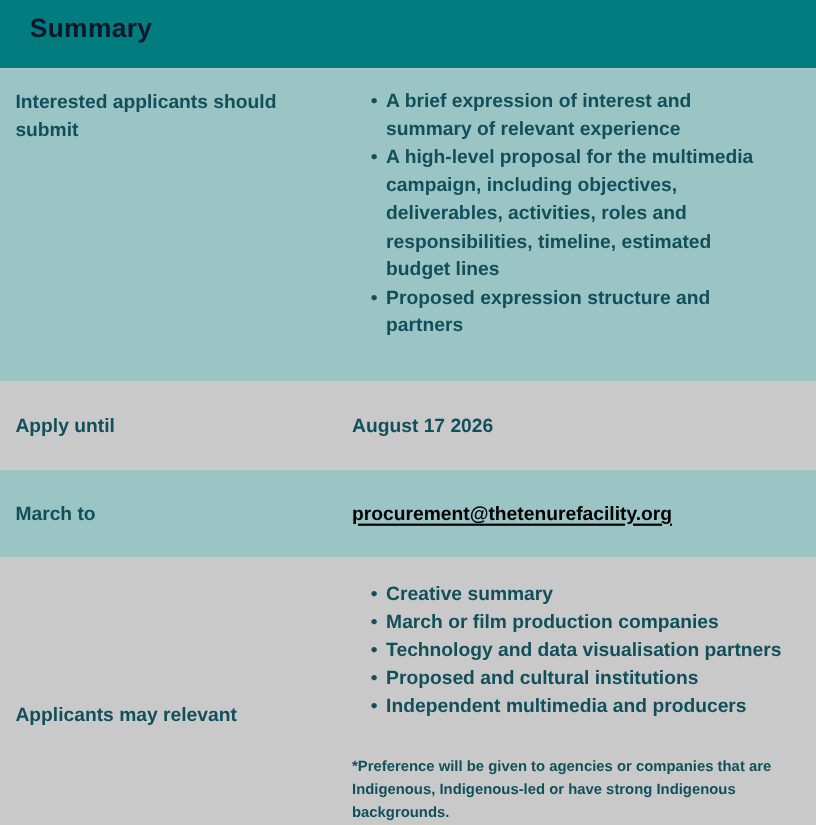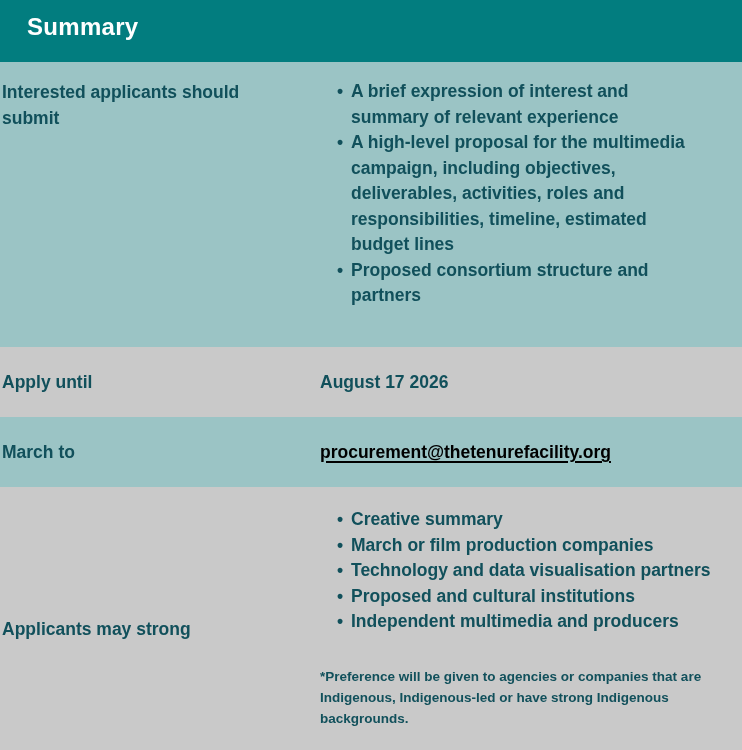--- a/index.html
+++ b/index.html
@@ -24,58 +24,58 @@
     display: flex;
     align-items: center;
     box-sizing: border-box;
     padding: 0 0 8px 27px;
     flex: 0 0 auto;
   }
   .header h1 {
     margin: 0;
     font-size: 24px;
     font-weight: bold;
-    color: #ffffff;
+    color: #0f172a;
     letter-spacing: 0.3px;
   }
 
   
   .row {
     display: flex;
     box-sizing: border-box;
     flex: 0 0 auto;
   }
   .row-teal { background: #9bc4c5; }
   .row-gray { background: #c9c9c9; }
 
   .cell-label {
     width: 306px;
     box-sizing: border-box;
-    padding-left: 2px;
+    padding-left: 14px;
     padding-right: 50px;
     font-size: 17.5px;
     font-weight: bold;
     line-height: 26px;
     flex: 0 0 auto;
   }
   .cell-value {
     flex: 1 1 auto;
     box-sizing: border-box;
     padding-left: 14px;
     font-size: 17.5px;
     font-weight: bold;
     line-height: 25.5px;
   }
 
   
   .row-submit { height: 285px; padding-top: 17px; }
   .row-submit .cell-value { padding-right: 40px; }
 
   
-  .row-single { height: 70px; align-items: center; }
+  .row-single { height: 80px; align-items: center; }
   .row-single .cell-label,
   .row-single .cell-value { line-height: 20px; }
 
   .email-link {
     color: #000000;
     text-decoration: underline;
     text-underline-offset: 3px;
     text-decoration-thickness: 1.5px;
     font-weight: bold;
   }
@@ -124,40 +124,40 @@
         <li>
           <span class="bullet-marker">•</span>
           <span>A brief expression of interest and summary of relevant experience</span>
         </li>
         <li>
           <span class="bullet-marker">•</span>
           <span>A high-level proposal for the multimedia campaign, including objectives, deliverables, activities, roles and responsibilities, timeline, estimated budget lines</span>
         </li>
         <li>
           <span class="bullet-marker">•</span>
-          <span>Proposed consortium structure and partners</span>
+          <span>Proposed expression structure and partners</span>
         </li>
       </ul>
     </div>
   </div>
 
   <div class="row row-gray row-single">
     <div class="cell-label">Apply until</div>
     <div class="cell-value">August 17 2026</div>
   </div>
 
   <div class="row row-teal row-single">
     <div class="cell-label">March to</div>
     <div class="cell-value">
       <a href="#" class="email-link">procurement@thetenurefacility.org</a>
     </div>
   </div>
 
   <div class="row row-gray row-applicants">
-    <div class="cell-label">Applicants may strong</div>
+    <div class="cell-label">Applicants may relevant</div>
     <div class="cell-value">
       <ul class="bullets">
         <li>
           <span class="bullet-marker">•</span>
           <span>Creative summary</span>
         </li>
         <li>
           <span class="bullet-marker">•</span>
           <span>March or film production companies</span>
         </li>

